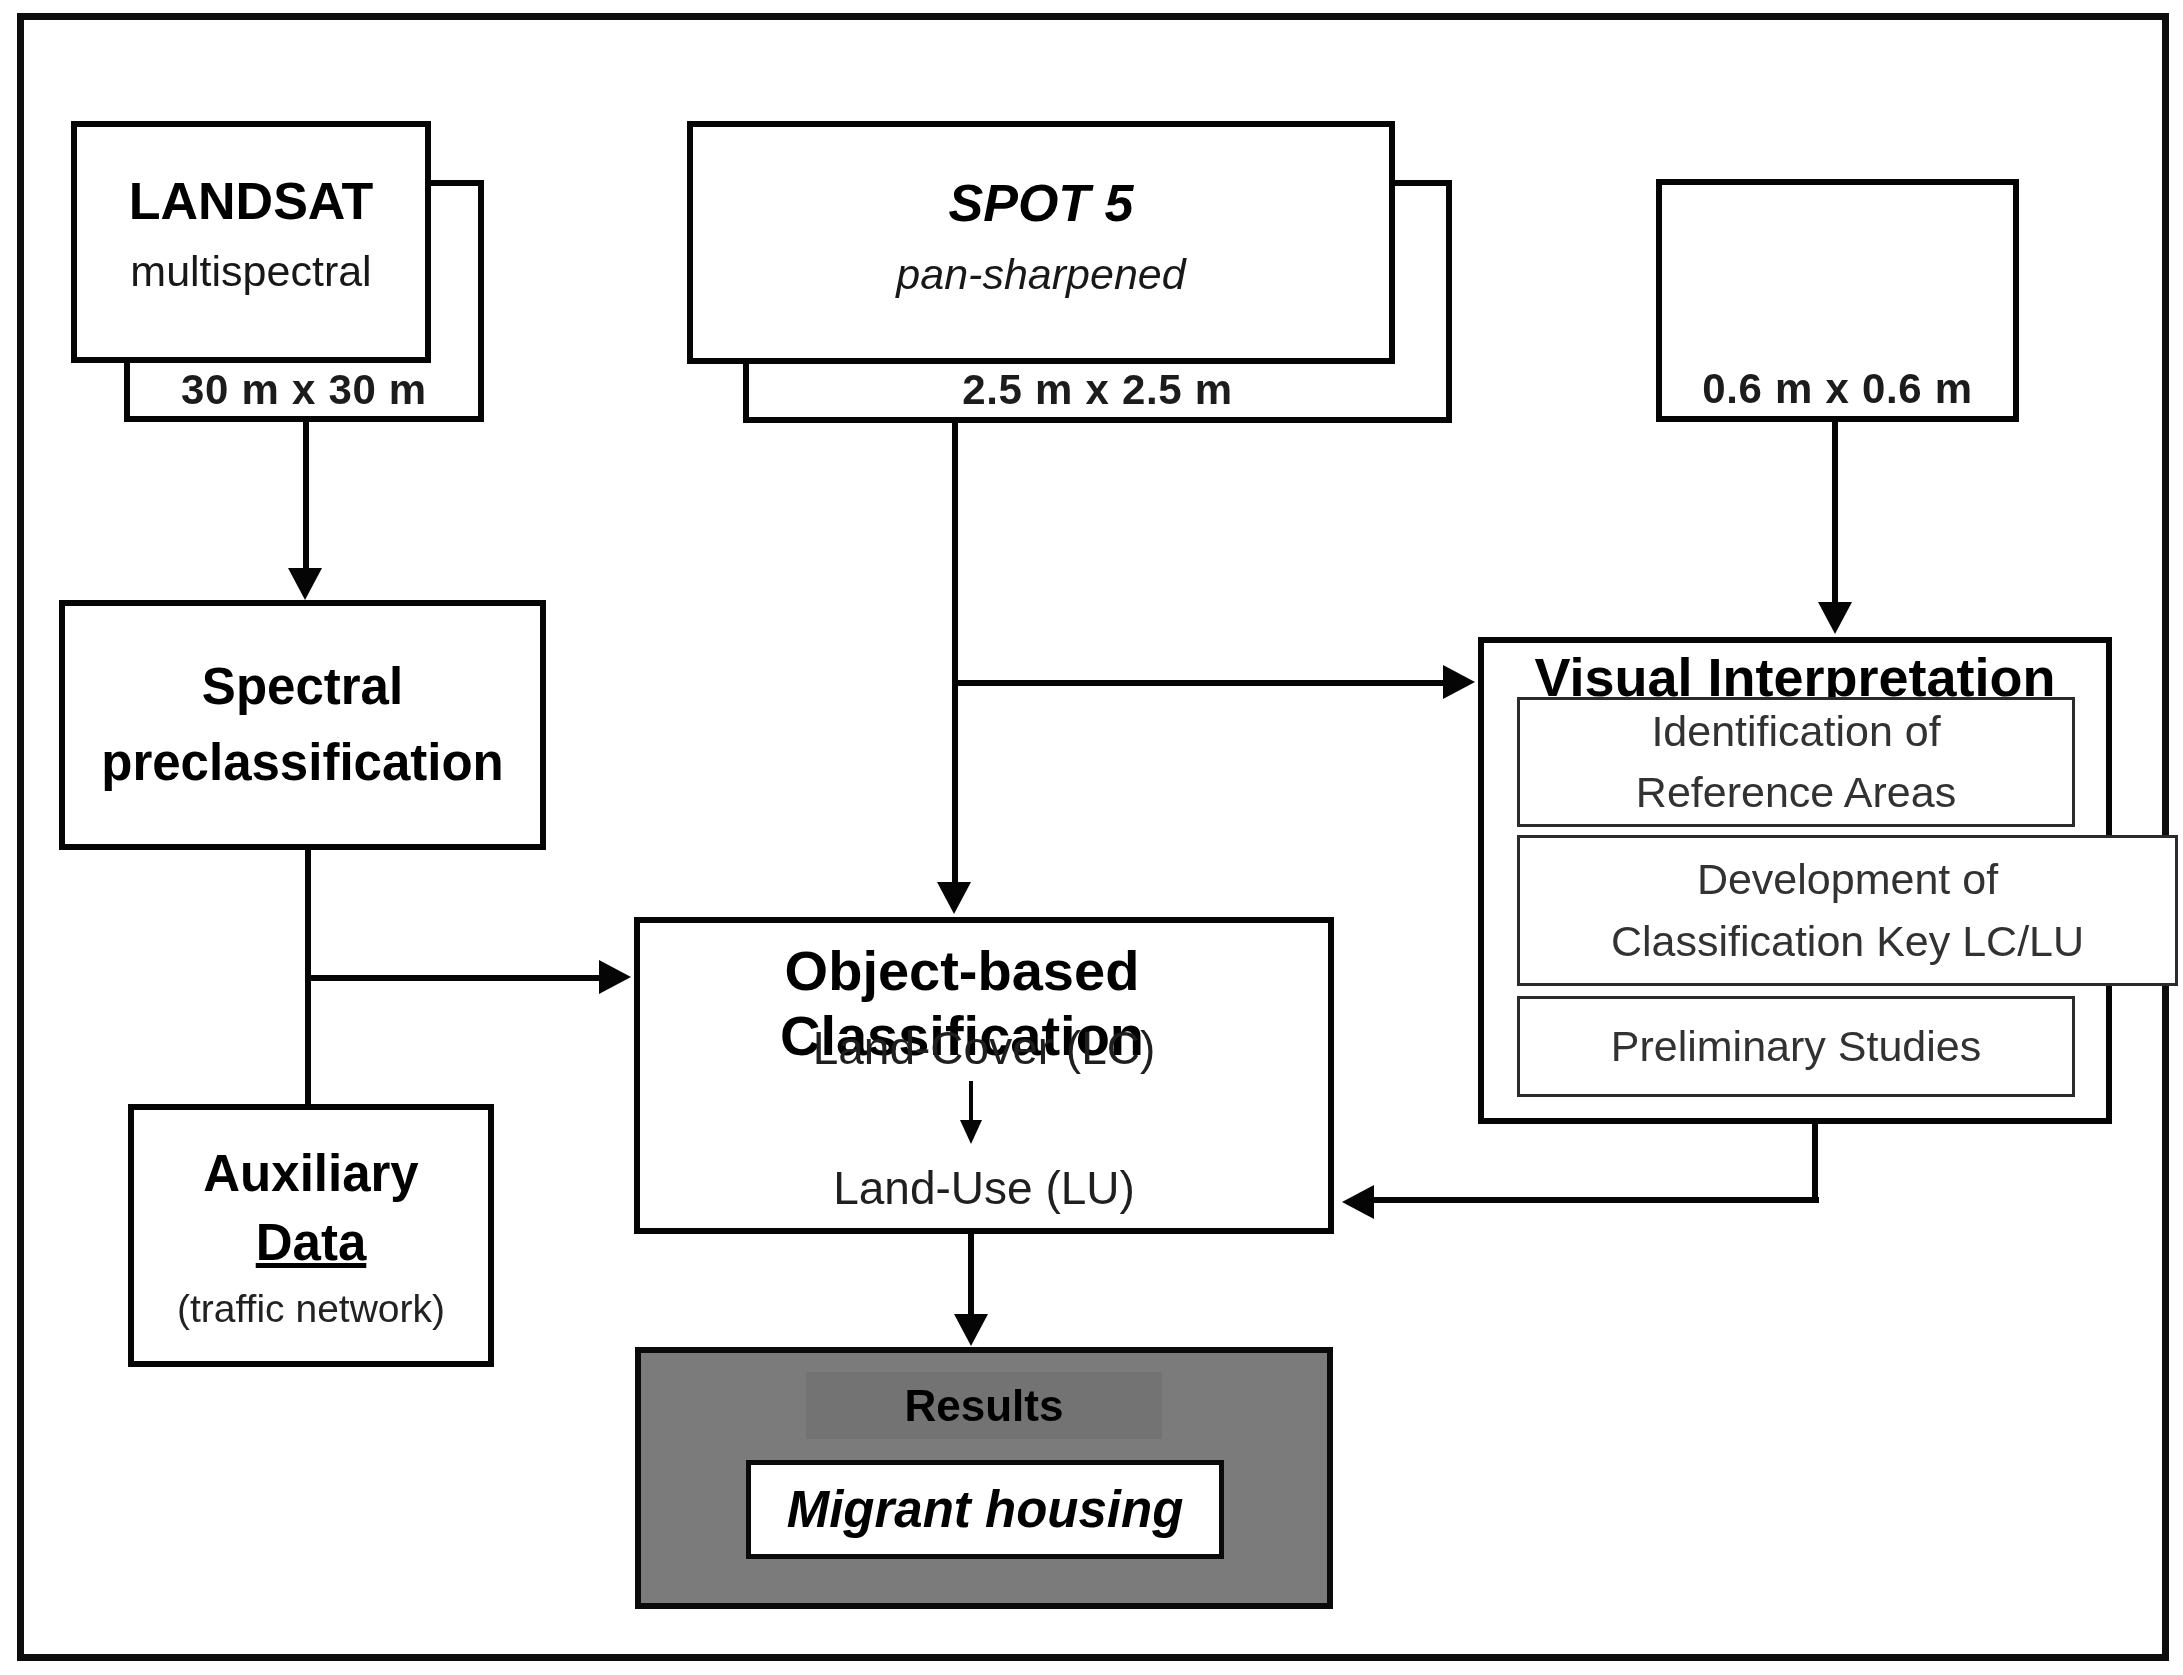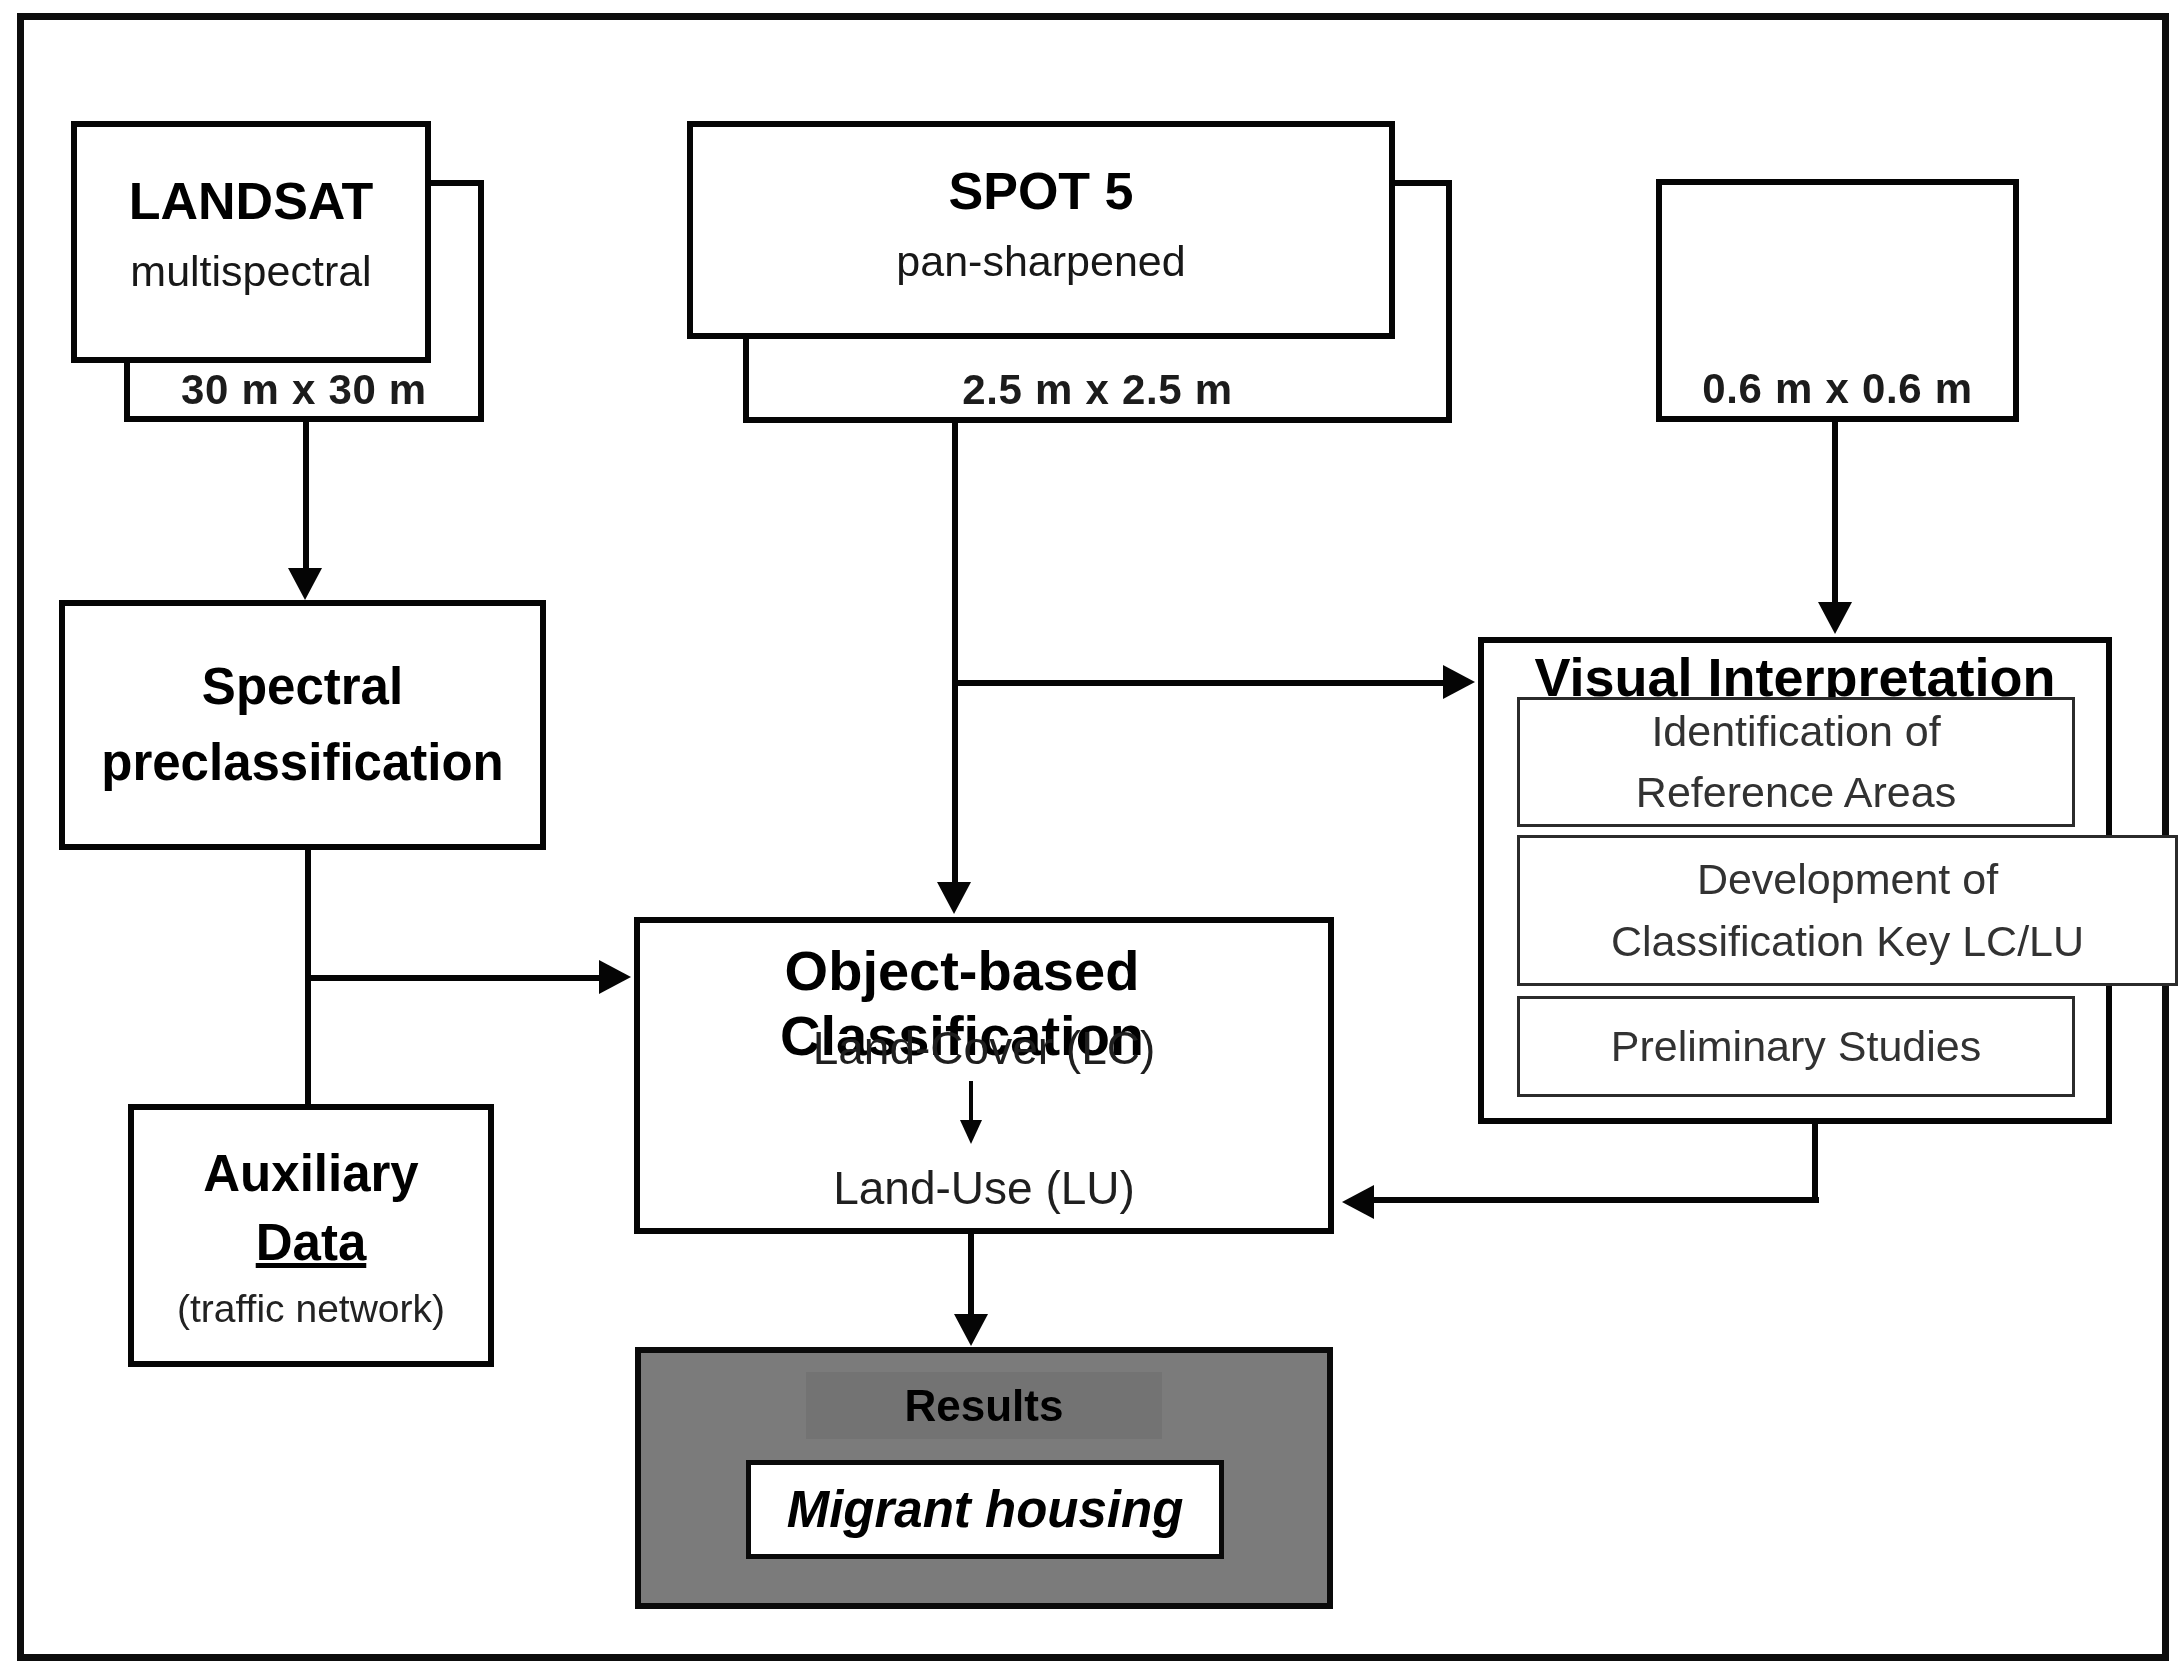--- a/index.html
+++ b/index.html
@@ -48,21 +48,21 @@
 
   <div class="shadowbox" style="left:124px;top:180px;width:360px;height:242px;"></div>
   <div class="reslabel" style="left:124px;top:366px;width:360px;height:48px;">30 m x 30 m</div>
   <div class="box" style="left:71px;top:121px;width:360px;height:242px;padding-bottom:17px;">
     <div class="srcTitle">LANDSAT</div>
     <div class="srcSub">multispectral</div>
   </div>
 
   <div class="shadowbox" style="left:743px;top:180px;width:709px;height:243px;"></div>
   <div class="reslabel" style="left:743px;top:366px;width:709px;height:48px;">2.5 m x 2.5 m</div>
-  <div class="box" style="left:687px;top:121px;width:708px;height:218px;padding-bottom:13px;">
+  <div class="box" style="left:687px;top:121px;width:708px;height:243px;padding-bottom:13px;font-style:italic;">
     <div class="srcTitle">SPOT 5</div>
     <div class="srcSub">pan-sharpened</div>
   </div>
 
   <div class="shadowbox" style="left:1656px;top:179px;width:363px;height:243px;"></div>
   <div class="reslabel" style="left:1656px;top:365px;width:363px;height:48px;">0.6 m x 0.6 m</div>
 
   <div class="box" style="left:59px;top:600px;width:487px;height:250px;">
     <div class="bigLabel">Spectral</div>
     <div class="bigLabel">preclassification</div>

